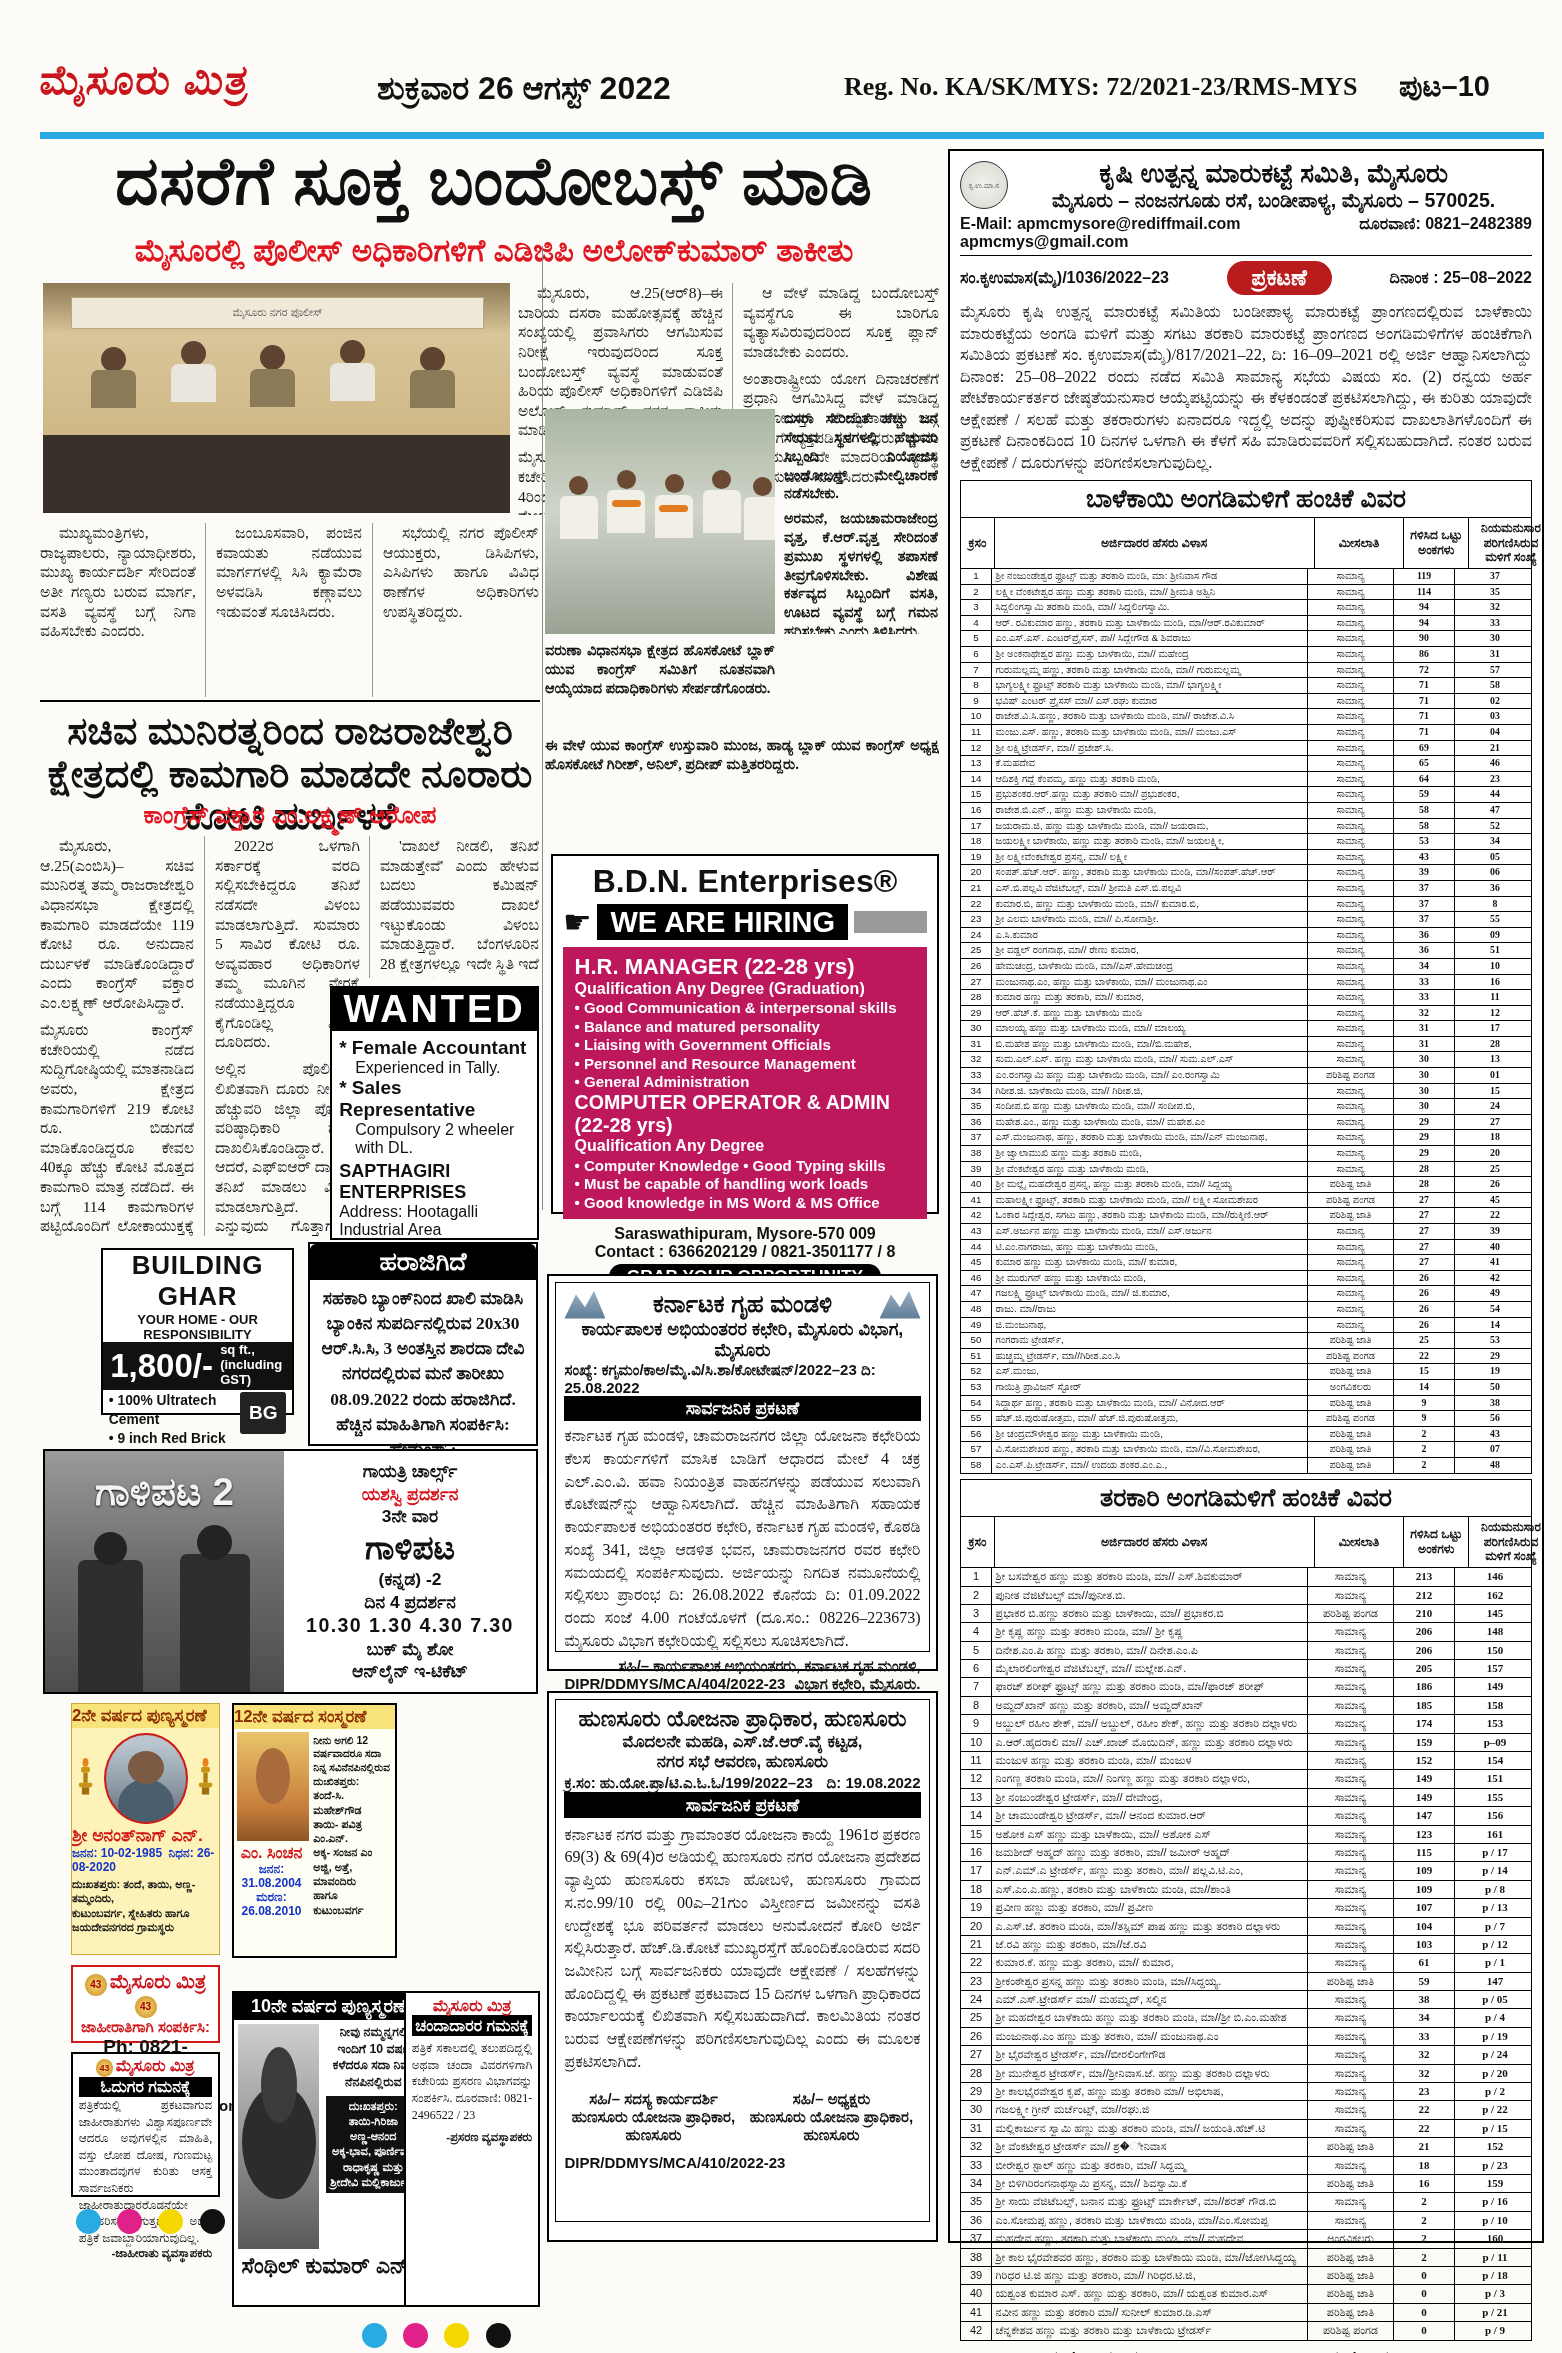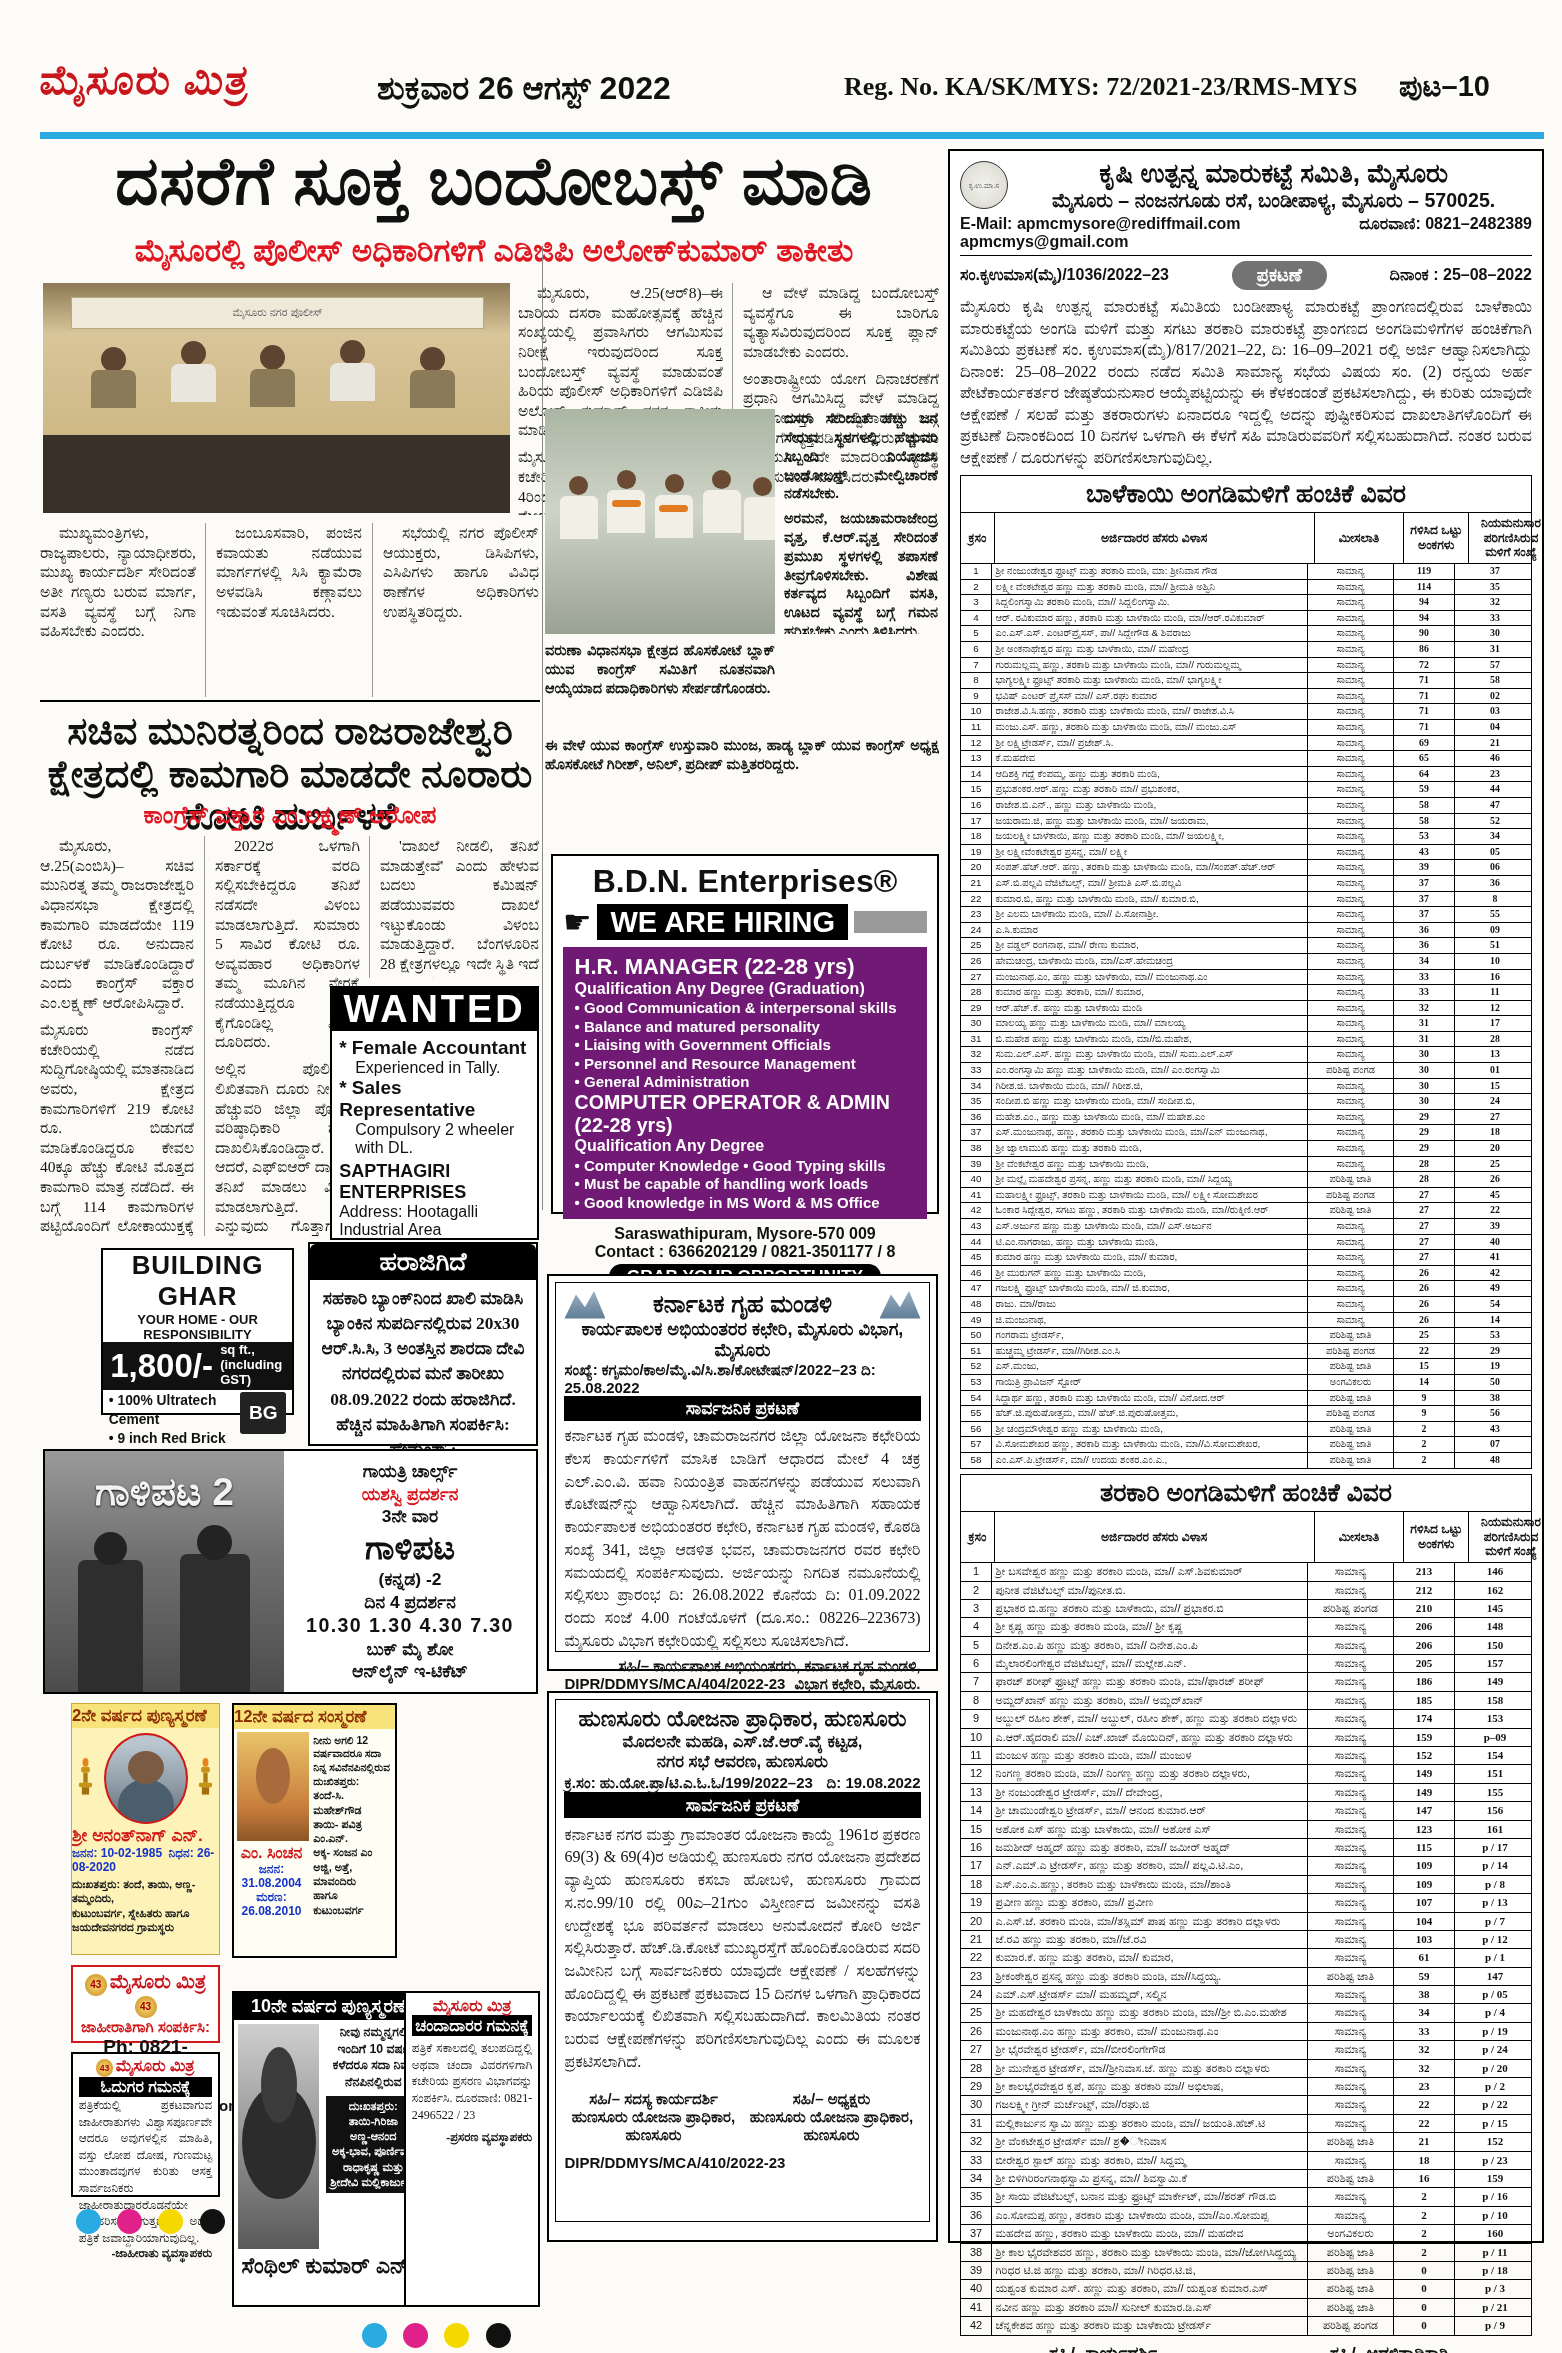--- a/index.html
+++ b/index.html
@@ -37,21 +37,21 @@
   
   .h2x{font-size:38px;line-height:1.12;font-weight:900;}
   .sh2{font-size:24px;font-weight:800;color:#e01620;}
   
   .apmc{border:2.2px solid #000;background:#fff;}
   .apmc-inner{padding:7.2px 10px;}
   .apmc-org{font-size:26px;font-weight:900;}
   .apmc-addr{font-size:19.6px;font-weight:700;}
   .apmc-small{font-size:16px;font-weight:700;}
   .apmc-logo{width:46px;height:46px;border-radius:50%;border:1.4px solid #333;display:flex;align-items:center;justify-content:center;font-size:7.2px;color:#444;background:radial-gradient(#f2f2ee,#d8d6cc);}
-  .badge{display:inline-block;background:#737373;color:#fff;font-size:18px;font-weight:900;padding:4.3px 25px;border-radius:19px;}
+  .badge{display:inline-block;background:#b91c1c;color:#fff;font-size:22px;font-weight:900;padding:4.3px 25px;border-radius:19px;}
   .apmc-intro{font-size:16.3px;line-height:1.32;font-family:"Liberation Serif",serif;}
   .tbl{border:1.4px solid #000;}
   .tbl-title{font-size:25px;font-weight:900;text-align:center;border-bottom:1.4px solid #000;padding:2.9px 0;}
   .thead{display:flex;border-bottom:1.4px solid #000;font-weight:800;text-align:center;}
   .thead>div{padding:2.9px 1.4px;font-size:12.3px;line-height:1.2;display:flex;align-items:center;justify-content:center;}
   .tr{display:flex;border-top:0.7px solid #000;}
   .tr:first-child{border-top:none;}
   .ct0{width:30px;flex:none;text-align:center;}
   .ct1{width:316px;flex:none;text-align:left;overflow:hidden;white-space:nowrap;}
   .ct2{width:86px;flex:none;text-align:center;}
@@ -63,21 +63,21 @@
   .t1 .tr{height:14.6px;font-size:9.8px;line-height:14.6px;}
   .t2 .tr{height:17.4px;font-size:11px;line-height:17.4px;}
   .t1 .ct3,.t1 .ct4,.t2 .ct3,.t2 .ct4{font-family:"Liberation Serif",serif;font-weight:700;}
   .sig{font-size:17.4px;font-weight:900;text-align:center;}
   .sig small{display:block;font-size:14.5px;font-weight:700;}
   
   .boxed{border:2.2px solid #000;background:#fff;}
   .bdn-title{font-size:32px;font-weight:900;}
   .hire-bar{background:#000;color:#fff;font-size:29px;font-weight:900;padding:1.4px 13px;}
   .hire-gray{background:#9a9a9a;}
-  .bdn-panel{background:#701a75;color:#fff;padding:7.2px 11.6px;}
+  .bdn-panel{background:#be185d;color:#fff;padding:7.2px 11.6px;}
   .bdn-panel .jt{font-size:22px;font-weight:900;}
   .bdn-panel .jq{font-size:16px;font-weight:800;}
   .bdn-panel p{margin:1.4px 0;font-size:15px;font-weight:600;}
   .bdn-foot{font-size:16px;font-weight:800;text-align:center;}
   .grab{display:inline-block;background:#000;color:#fff;border-radius:14.5px;font-size:17.4px;font-weight:900;padding:2.2px 17.4px;}
   .wanted-hd{background:#000;color:#fff;font-size:38px;font-weight:900;text-align:center;letter-spacing:2.9px;}
   .wanted-item{font-size:19px;font-weight:900;}
   .wanted-sub{font-size:16px;font-weight:500;}
   .wanted-firm{font-size:18px;font-weight:900;}
   .wanted-mob{background:#000;color:#fff;font-size:25px;font-weight:900;text-align:center;padding:2.9px 0;}

